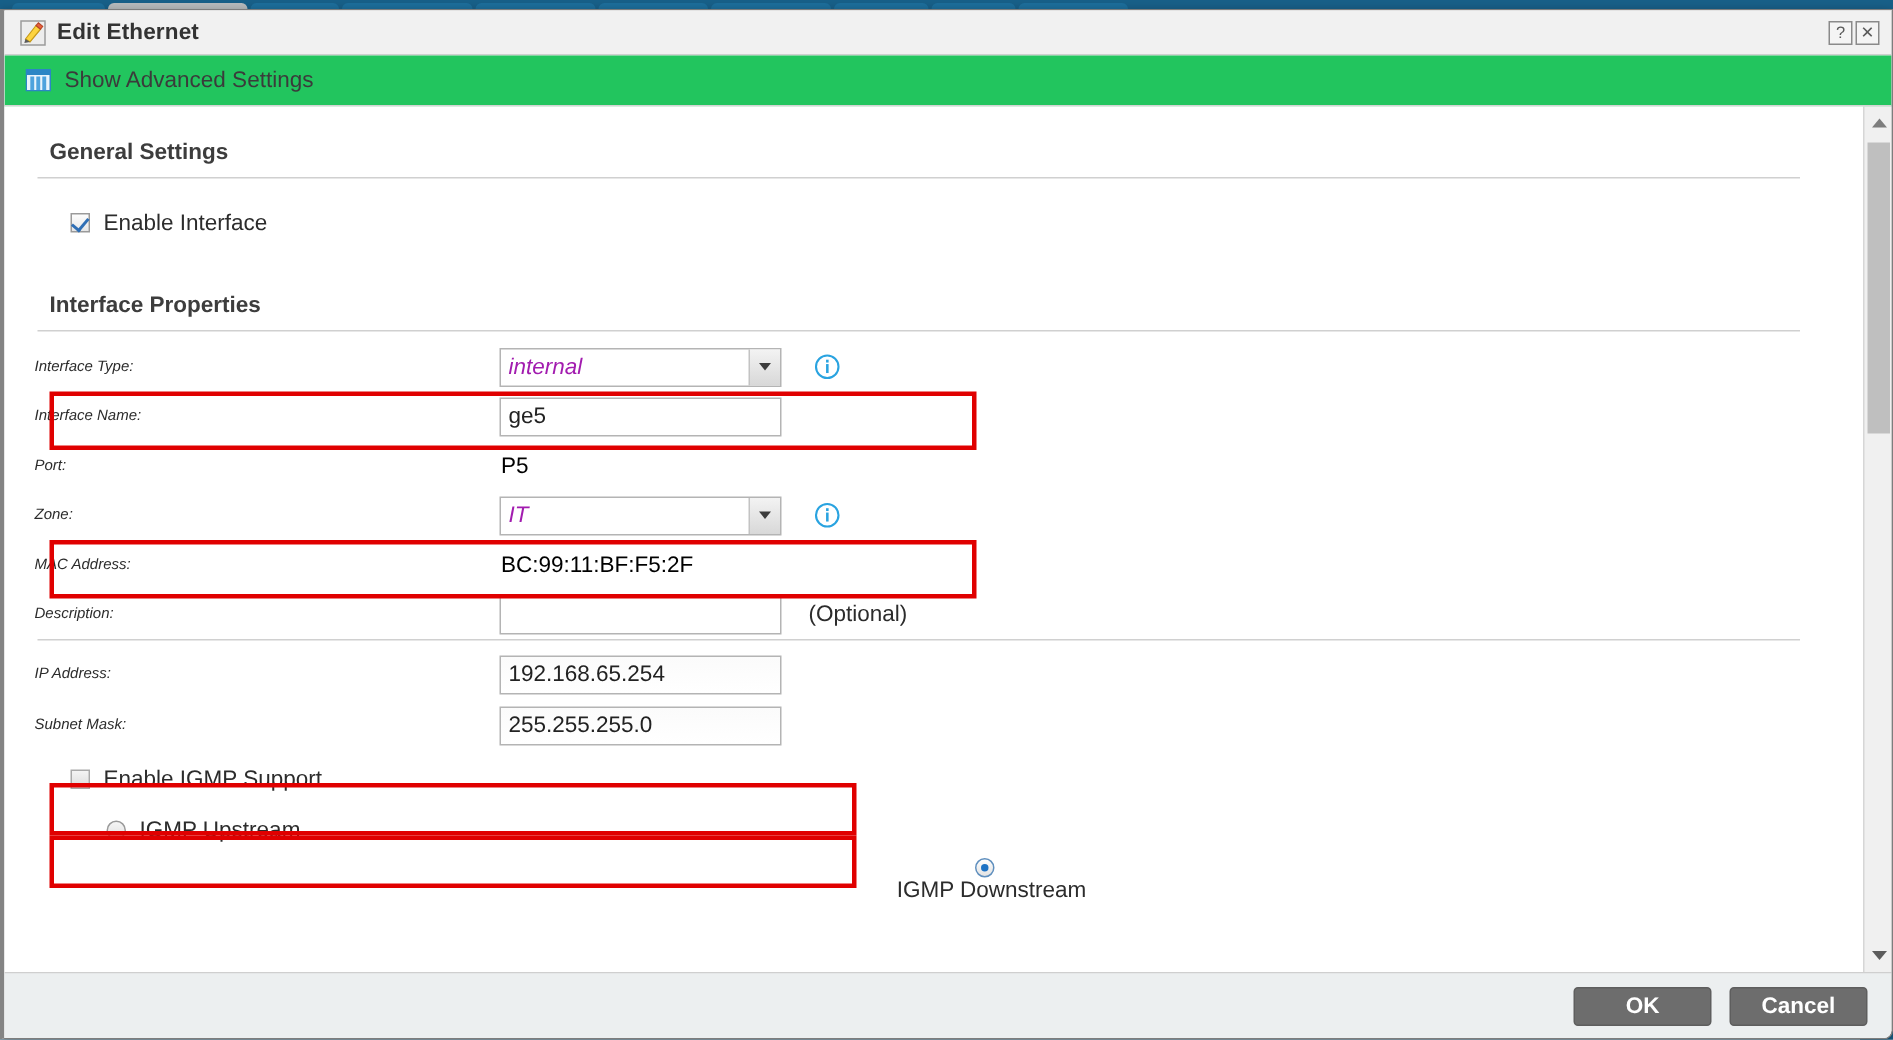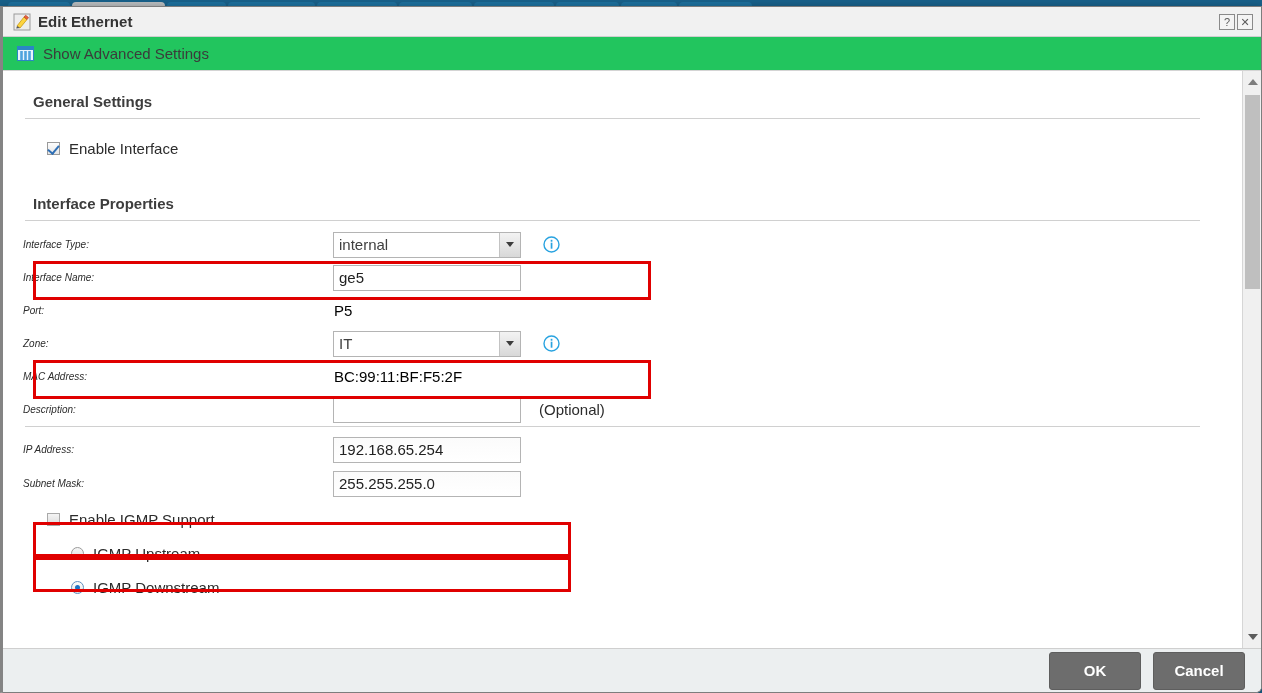--- a/index.html
+++ b/index.html
@@ -102,22 +102,22 @@
     outline: none;
   }
   .txtbox.sunken { background: linear-gradient(#fbfbfb,#ffffff); }
 
   .selbox {
     width: 188px; height: 26px;
     border: 1px solid #b4b4b4; background: #fff;
     display: flex; align-items: center; cursor: pointer;
   }
   .selbox .sel-val {
-    flex: 1; font-size: 15px; color: #404040; padding-left: 5px;
-    overflow: hidden; white-space: nowrap;
+    flex: 1; font-size: 15px; color: #a21caf; padding-left: 5px;
+    overflow: hidden; white-space: nowrap; font-style: italic;
   }
   .selbox .sel-arrow {
     width: 21px; height: 24px; flex: none;
     background: linear-gradient(#f3f3f3,#d8d8d8);
     border-left: 1px solid #c3c3c3;
     display: flex; align-items: center; justify-content: center;
   }
   .chev { width: 0; height: 0; border-left: 4px solid transparent; border-right: 4px solid transparent; border-top: 5px solid #3c3c3c; }
 
   .info-icon {
@@ -178,21 +178,21 @@
 
   
   #footer {
     height: 44px; flex: none;
     background: #eceff0; border-top: 1px solid #cfcfcf;
     display: flex; align-items: center; justify-content: flex-end;
     padding-right: 16px; gap: 12px;
     border-radius: 0 0 5px 0;
   }
   .btn {
-    width: 92px; height: 38px;
+    width: 92px; height: 26px;
     background: #6d6d6d; border: 1px solid #5e5e5e; border-radius: 3px;
     color: #ffffff; font-size: 15px; font-weight: bold;
     display: flex; align-items: center; justify-content: center;
     cursor: pointer; font-family: "Liberation Sans", sans-serif;
   }
 </style>
 </head>
 <body>
 
 <div id="bg-app">
@@ -367,21 +367,21 @@
       <div class="cbrow" style="margin:3px 0 0 44px;">
         <span class="cbox grey"></span>
         <span class="cb-label">Enable IGMP Support</span>
       </div>
 
       <div class="cbrow" style="margin:4px 0 0 68px;">
         <span class="radio disabled"></span>
         <span class="cb-label">IGMP Upstream</span>
       </div>
 
-      <div class="cbrow" style="margin:4px 0 0 68px;">
+      <div class="cbrow" style="margin:4px 0 0 68px;flex-direction:column;">
         <span class="radio selected"></span>
         <span class="cb-label">IGMP Downstream</span>
       </div>
 
       <div class="hl" style="left:30px;  top:190px; width:618px; height:39px;"></div>
       <div class="hl" style="left:30px;  top:289px; width:618px; height:39px;"></div>
       <div class="hl" style="left:30px;  top:451px; width:538px; height:35px;"></div>
       <div class="hl" style="left:30px;  top:486px; width:538px; height:35px;"></div>
     </div>
 

